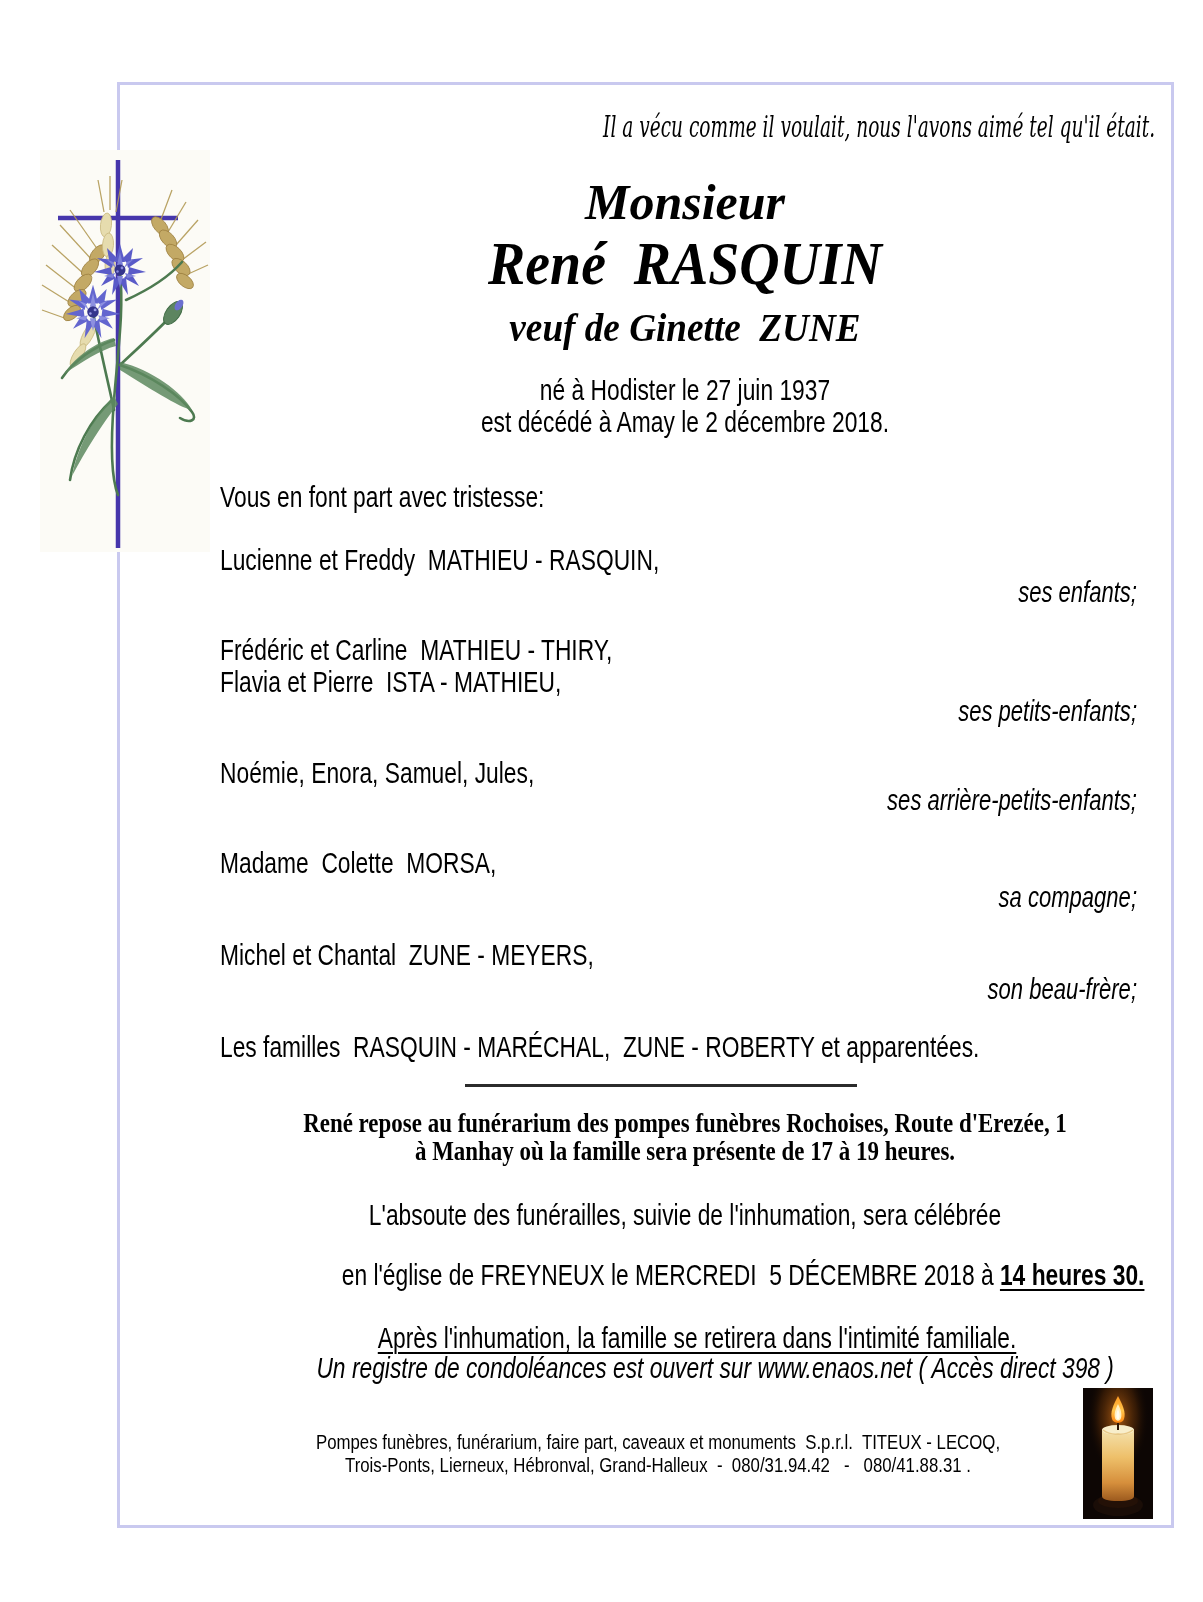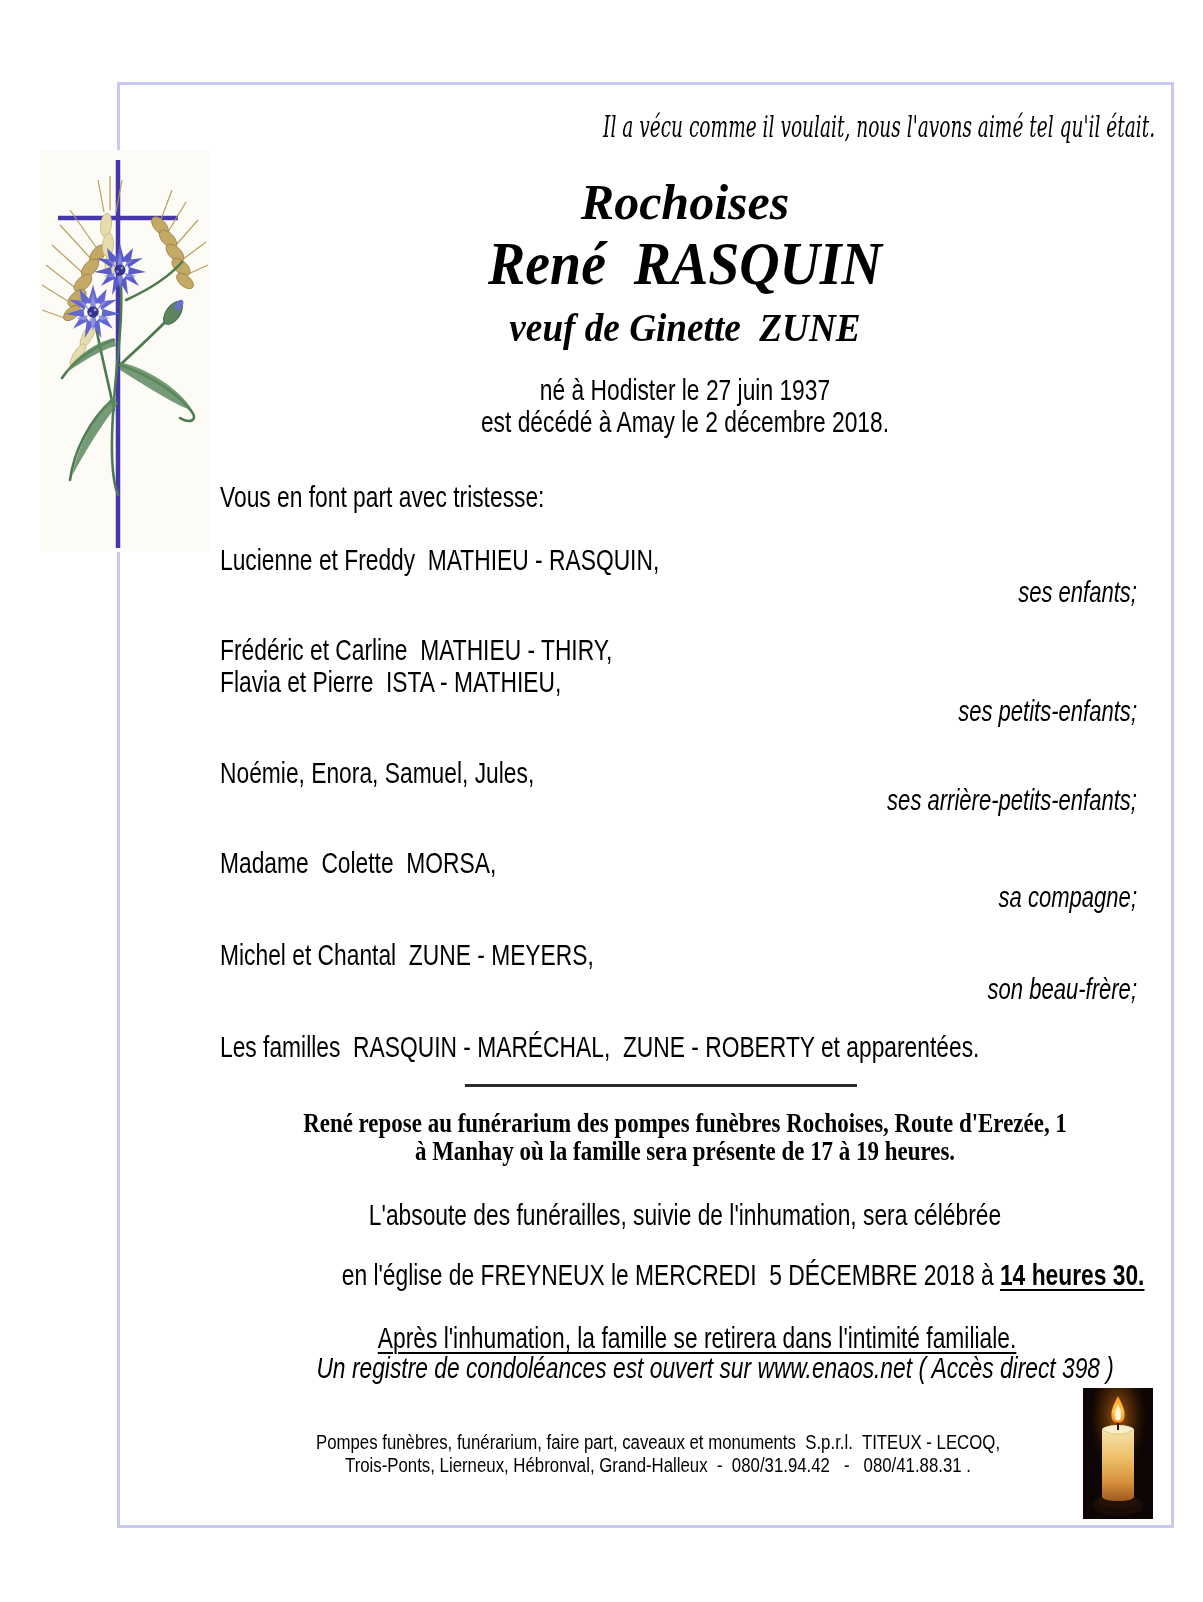--- a/index.html
+++ b/index.html
@@ -152,21 +152,21 @@
               <path d="M-14,-11 L-4,-2 L-7,-8 Z"></path>
           </g>
           <circle r="5.5" fill="#34348c"></circle>
           <circle cx="2" cy="-2" r="1.4" fill="#9a9ae6"></circle>
             <circle cx="-2.5" cy="1.5" r="1.2" fill="#9a9ae6"></circle>
         </g>
       </g>
     </svg>
   </div>
 
-  <div class="line serif bold it center-col" style="top:176px;font-size:50px;">Rochoises</div>
+  <div class="line serif bold it center-col" style="top:176px;font-size:50px;">Monsieur</div>
   <div class="line serif bold it center-col sc90 o-c" style="top:231px;font-size:62px;">René  RASQUIN</div>
   <div class="line serif bold it center-col sc93 o-c" style="top:307px;font-size:40px;">veuf de Ginette  ZUNE</div>
 
   <div class="line sans center-col sc76 o-c" style="top:374px;font-size:30px;">né à Hodister le 27 juin 1937</div>
   <div class="line sans center-col sc76 o-c" style="top:406px;font-size:30px;">est décédé à Amay le 2 décembre 2018.</div>
 
   <div class="line sans left-col sc76 o-l" style="top:481px;font-size:30px;">Vous en font part avec tristesse:</div>
 
   <div class="line sans left-col sc76 o-l" style="top:544px;font-size:30px;">Lucienne et Freddy  MATHIEU - RASQUIN,</div>
   <div class="line sans it right-col sc76 o-r" style="top:577px;font-size:29px;">ses enfants;</div>

